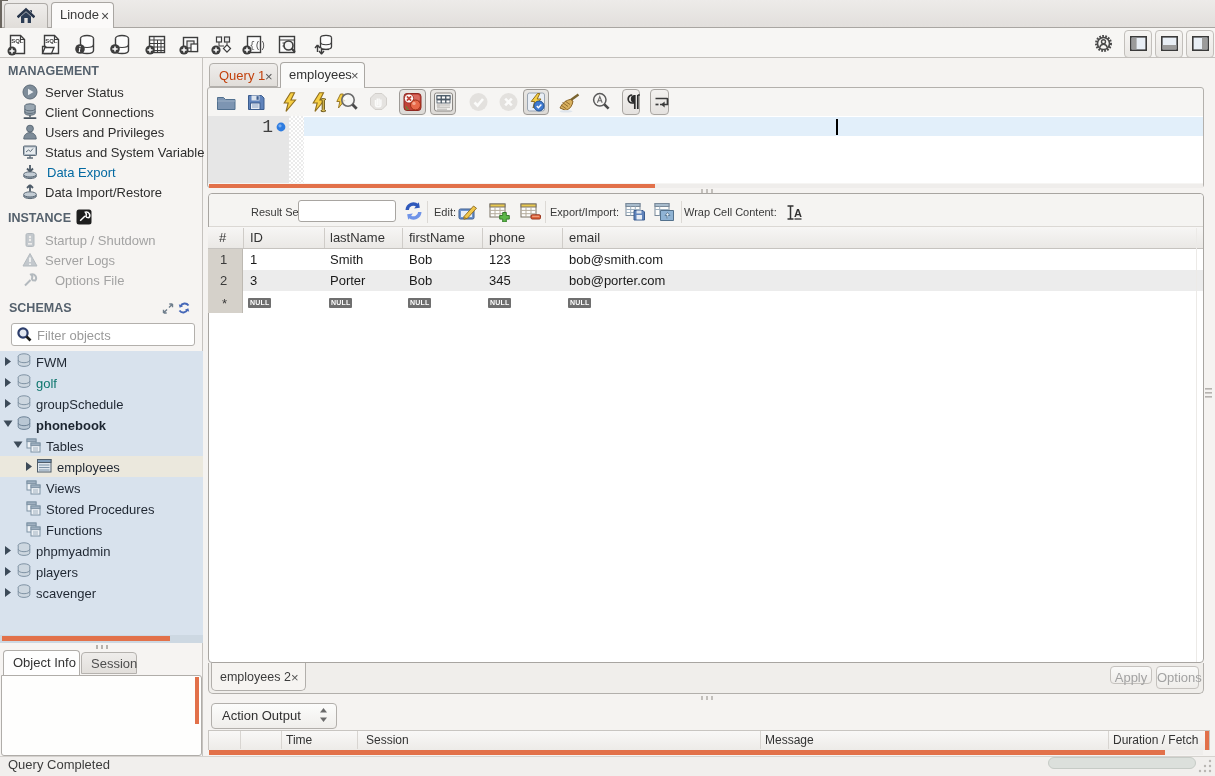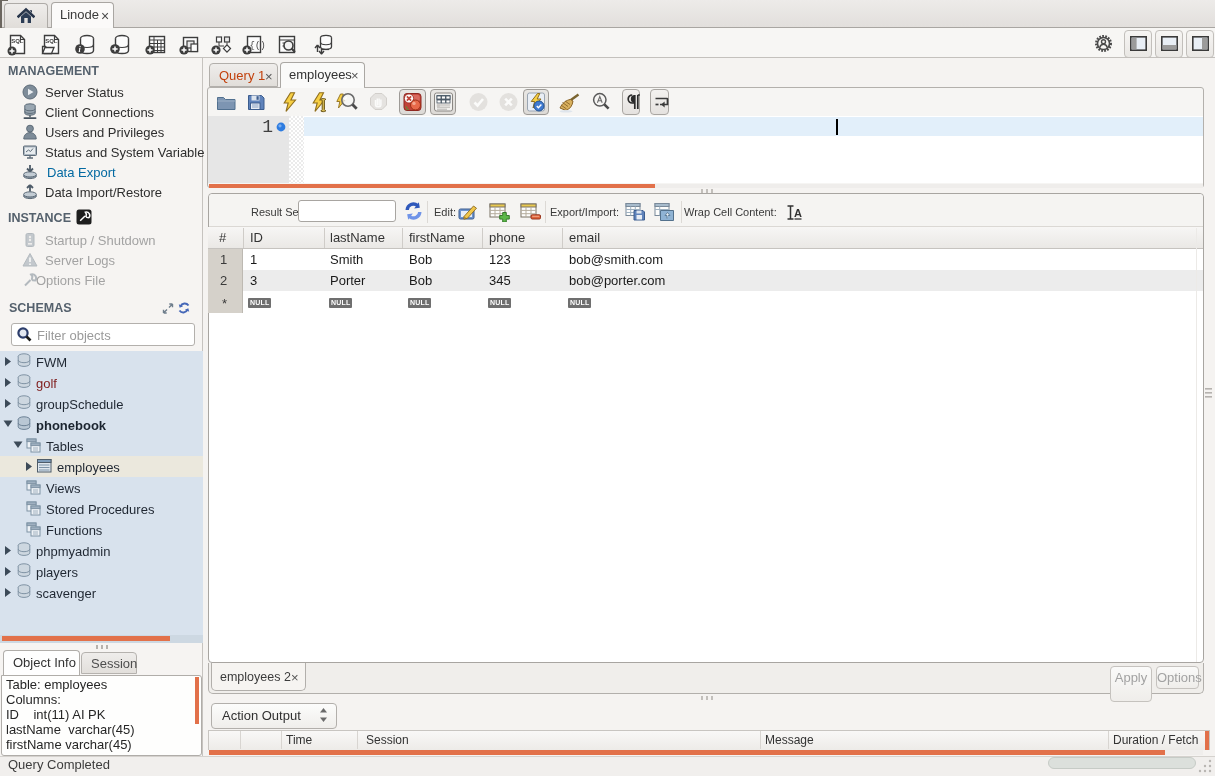--- a/index.html
+++ b/index.html
@@ -223,21 +223,21 @@
         <path d="M8 1.5 L15 14 H1 Z" fill="#9aa5af" stroke="#7d8a95"></path>
         <path d="M8 5.5 v4.5 M8 11.5 v1.5" stroke="#fff" stroke-width="1.6"></path>
       </svg>
     </div>
   <div class="abs" style="left:45px;top:253px;color:#a3a3a3;">Server Logs</div>
   <div class="abs" style="left:22px;top:272px;">
       <svg width="16" height="16" opacity="0.55">
         <path d="M3 13.5 L8.5 8 M9 2.5 a3.8 3.8 0 0 1 4.2 6 l-2.4-0.3 -0.9-1.2 0.5-2.5 z" stroke="#7d8a95" stroke-width="2" fill="none"></path>
       </svg>
     </div>
-  <div class="abs" style="left:36px;top:273px;color:#a3a3a3;">Options File</div>
+  <div class="abs" style="left:55px;top:273px;color:#a3a3a3;">Options File</div>
 
   <div class="abs" style="left:9px;top:301px;font-size:12.5px;font-weight:bold;color:#55616d;">SCHEMAS</div>
   <div class="abs" style="left:162px;top:303px;">
       <svg width="12" height="11">
         <path d="M7 4.5 L10.5 1 M10.5 1 h-3.2 M10.5 1 v3.2 M5 6.5 L1.5 10 M1.5 10 h3.2 M1.5 10 v-3.2" stroke="#6f7e8c" stroke-width="1.4" fill="none"></path>
       </svg>
     </div>
   <div class="abs" style="left:177px;top:301px;">
       <svg width="14" height="14">
         <path d="M11.5 4.5 A4.6 4.6 0 0 0 3.5 5.3 M2.5 9.5 A4.6 4.6 0 0 0 10.5 8.7" stroke="#4668b8" stroke-width="2" fill="none"></path>
@@ -341,21 +341,21 @@
     </g>
 
     <g transform="translate(37,108)">
       <rect x="0.5" y="0.5" width="13.5" height="12.5" fill="#dfe7ee" stroke="#4e5c6a"></rect>
       <rect x="0.5" y="0.5" width="13.5" height="3" fill="#7d9cbb" stroke="#4e5c6a"></rect>
       <path d="M2 6 h10.5 M2 8.5 h10.5 M2 11 h10.5" stroke="#7d93a8" stroke-width="1"></path>
     </g>
   </svg>
 
   <div class="abs" style="left:36px;top:355px;color:#1f2732;">FWM</div>
-  <div class="abs" style="left:36px;top:376px;color:#7f1d1d;">golf</div>
+  <div class="abs" style="left:36px;top:376px;color:#0f766e;">golf</div>
   <div class="abs" style="left:36px;top:397px;color:#1f2732;">groupSchedule</div>
   <div class="abs" style="left:36px;top:418px;color:#1b242f;font-weight:bold;">phonebook</div>
   <div class="abs" style="left:46px;top:439px;color:#1f2732;">Tables</div>
   <div class="abs" style="left:57px;top:460px;color:#1f2732;">employees</div>
   <div class="abs" style="left:46px;top:481px;color:#1f2732;">Views</div>
   <div class="abs" style="left:46px;top:502px;color:#1f2732;">Stored Procedures</div>
   <div class="abs" style="left:46px;top:523px;color:#1f2732;">Functions</div>
   <div class="abs" style="left:36px;top:544px;color:#1f2732;">phpmyadmin</div>
   <div class="abs" style="left:36px;top:565px;color:#1f2732;">players</div>
   <div class="abs" style="left:36px;top:586px;color:#1f2732;">scavenger</div>
@@ -372,25 +372,20 @@
         </g>
       </svg>
     </div>
 
   <div class="abs" style="left:81px;top:652px;width:56px;height:22px;background:linear-gradient(#efedeb,#e2dfdb);border:1px solid #b5b2ae;border-radius:4px 4px 0 0;"></div>
   <div class="abs" style="left:91px;top:656px;color:#4e4e4e;">Session</div>
   <div class="abs" style="left:3px;top:650px;width:77px;height:25px;background:#fefefe;border:1px solid #b0ada9;border-bottom:none;border-radius:4px 4px 0 0;"></div>
   <div class="abs" style="left:13px;top:655px;color:#333;">Object Info</div>
 
   <div class="abs" style="left:1px;top:675px;width:201px;height:81px;background:#fefefd;border:1px solid #b0ada9;border-radius:0 3px 3px 3px;overflow:hidden;"></div>
-  <div class="abs" style="left:6px;top:677px;line-height:15px;color:#262626;white-space:pre;">Table: employees
-Columns:
-ID&nbsp;&nbsp;&nbsp;&nbsp;int(11) AI PK
-lastName&nbsp;&nbsp;varchar(45)
-firstName varchar(45)</div>
   <div class="abs" style="left:195px;top:677px;width:4px;height:47px;background:#e2714a;"></div>
 
   <div class="abs" id="mainarea" style="left:204px;top:61px;width:1011px;height:695px;"></div>
 
   <div class="abs" style="left:209px;top:63px;width:69px;height:24px;background:linear-gradient(#efedeb,#e1deda);border:1px solid #b2afab;border-radius:4px 4px 0 0;"></div>
   <div class="abs" style="left:219px;top:68px;color:#c2410c;">Query 1</div>
   <div class="abs" style="left:265px;top:69px;font-size:13px;color:#555;">×</div>
   <div class="abs" style="left:280px;top:62px;width:85px;height:26px;background:#fafaf9;border:1px solid #aaa7a3;border-bottom:none;border-radius:4px 4px 0 0;"></div>
   <div class="abs" style="left:289px;top:67px;color:#333;">employees</div>
   <div class="abs" style="left:351px;top:68px;font-size:13px;color:#555;">×</div>
@@ -655,21 +650,21 @@
           <rect y="4" width="7" height="1.6"></rect>
           <rect y="8" width="7" height="1.6"></rect>
         </g>
       </svg>
     </div>
 
   <div class="abs" style="left:208px;top:663px;width:996px;height:31px;background:#f0eeeb;border:1px solid #b2afab;border-top:none;border-radius:0 0 5px 5px;"></div>
   <div class="abs" style="left:211px;top:663px;width:95px;height:28px;background:#f6f4f1;border:1px solid #b2afab;border-top:none;border-radius:0 0 5px 5px;"></div>
   <div class="abs" style="left:220px;top:670px;color:#3c3c3c;font-size:12.5px;">employees 2</div>
   <div class="abs" style="left:291px;top:670px;font-size:13px;color:#555;">×</div>
-  <div class="abs" style="left:1110px;top:666px;width:42px;height:36px;background:linear-gradient(#fafaf9,#efedea);border:1px solid #c5c2be;border-radius:4px;text-align:center;line-height:21px;color:#a2a2a2;">Apply</div>
+  <div class="abs" style="left:1110px;top:666px;width:42px;height:18px;background:linear-gradient(#fafaf9,#efedea);border:1px solid #c5c2be;border-radius:4px;text-align:center;line-height:21px;color:#a2a2a2;">Apply</div>
   <div class="abs" style="left:1156px;top:666px;width:43px;height:23px;background:linear-gradient(#fafaf9,#efedea);border:1px solid #c5c2be;border-radius:4px;text-align:center;line-height:21px;color:#a2a2a2;">Options</div>
 
   <div class="abs" style="left:701px;top:696px;">
       <svg width="14" height="4">
         <g fill="#c2bfbb">
           <rect x="0" width="2" height="4"></rect>
           <rect x="5" width="2" height="4"></rect>
           <rect x="10" width="2" height="4"></rect>
         </g>
       </svg>

